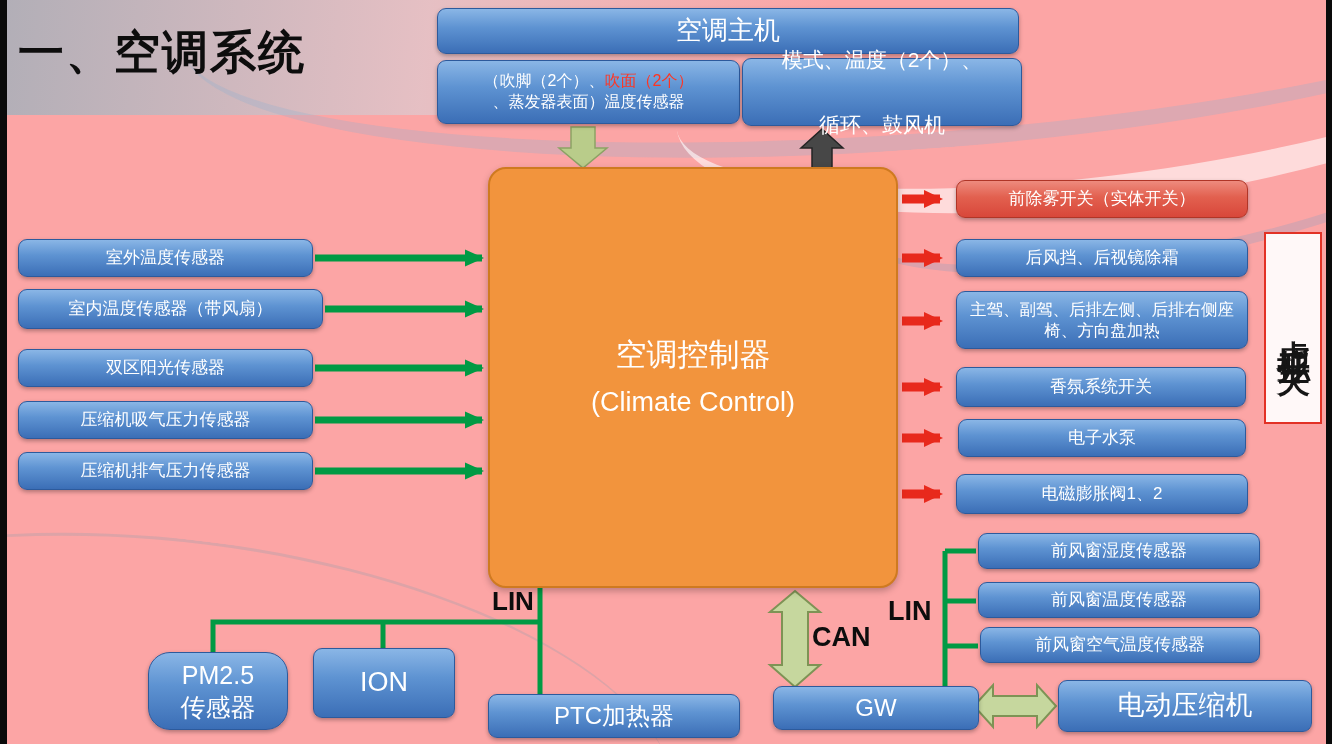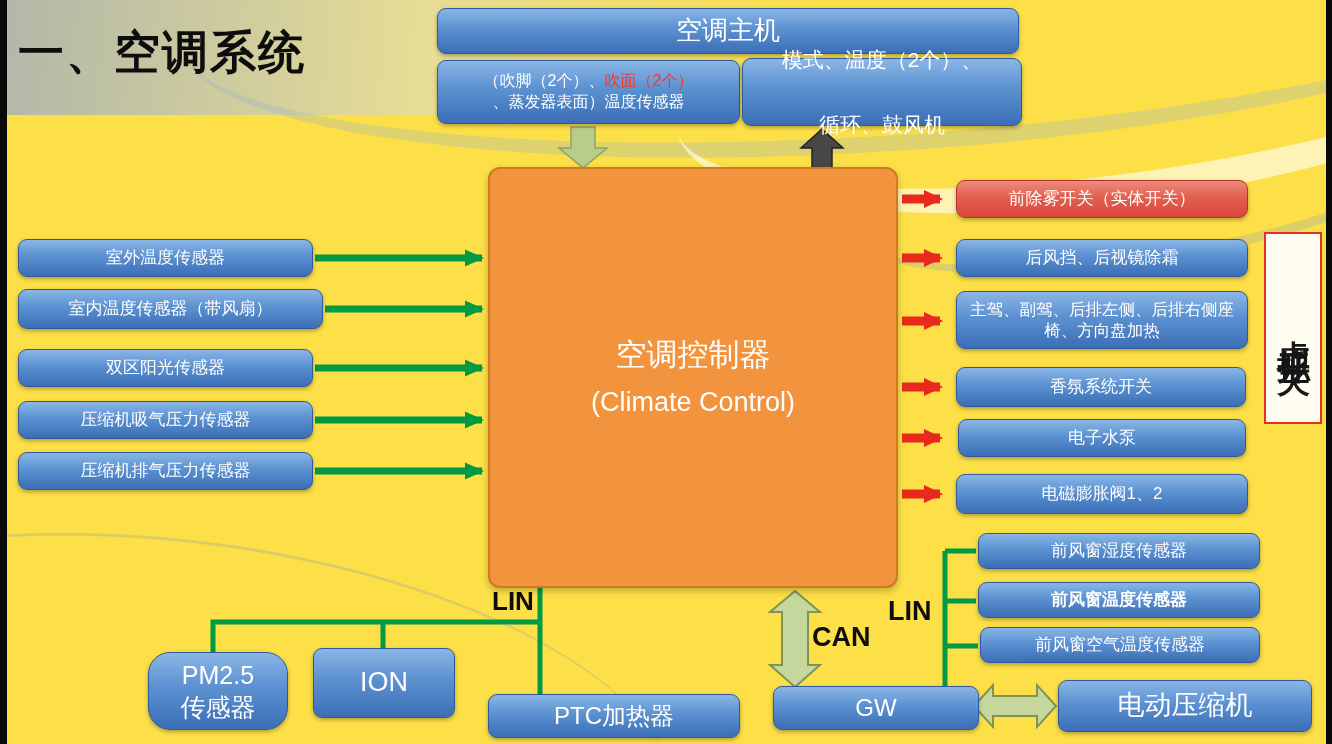--- a/index.html
+++ b/index.html
@@ -1,18 +1,18 @@
 <!DOCTYPE html>
 <html><head>
 <meta charset="utf-8">
 <style>
   * { margin:0; padding:0; box-sizing:border-box; }
   html,body { width:1332px; height:744px; }
   body { font-family:"Liberation Sans","DejaVu Sans",sans-serif; background:#eef0f1; }
-  .stage { position:relative; width:1332px; height:744px; background:#fde047; overflow:hidden;padding-left:41px; }
+  .stage { position:relative; width:1332px; height:744px; background:#fca5a5; overflow:hidden;padding-left:41px; }
 
   
   .topband { position:absolute; top:0; left:0; width:100%; height:115px; z-index:0;
              background:linear-gradient(95deg, rgba(164,176,186,.85) 0%, rgba(208,218,226,.5) 32%, rgba(238,240,241,0) 62%); }
   .arc1 { position:absolute; top:-160px; left:180px; width:1450px; height:310px; border-radius:50%;
           border-bottom:16px solid rgba(140,175,210,.28); transform:rotate(-4deg); z-index:0; }
   .arc2 { position:absolute; top:-70px; right:-260px; width:920px; height:270px; border-radius:50%;
           border-bottom:28px solid rgba(255,255,255,.6); transform:rotate(-8deg); z-index:0; }
   .arc3 { position:absolute; top:40px; right:-180px; width:700px; height:220px; border-radius:50%;
           border-bottom:10px solid rgba(120,160,200,.25); transform:rotate(-10deg); z-index:0; }
@@ -21,21 +21,21 @@
   .edgeL { position:absolute; left:0; top:0; width:7px; height:744px; background:#0a0a0a; z-index:6; }
   .edgeR { position:absolute; right:0; top:0; width:6px; height:744px; background:#0a0a0a; z-index:6; }
 
   
   .box { position:absolute; display:flex; align-items:center; justify-content:center;
          text-align:center; color:#fff; z-index:3; line-height:1.3; }
   .blue { background:linear-gradient(180deg,#8ab6e6 0%,#5e93d2 42%,#3b6eb6 100%);
           border:1px solid #2d5a9c; border-radius:9px; box-shadow:0 2px 4px rgba(0,0,0,.3); }
   .redbox { background:linear-gradient(180deg,#ee8b7e 0%,#e2604f 45%,#d8473a 100%);
             border:1px solid #b03527; border-radius:9px; box-shadow:0 2px 4px rgba(0,0,0,.3);align-items:center; }
-  .orange { background:#f2943d; border:2px solid #cf7a20; border-radius:12px; flex-direction:column;
+  .orange { background:#f2943d; border:2px solid #cf7a20; border-radius:18px; flex-direction:column;
             box-shadow:0 3px 7px rgba(0,0,0,.25); }
   .col { flex-direction:column; }
   .red-text { color:#ff3522; }
 
   .slide-title { position:absolute; left:18px; top:22px; font-size:46px; font-weight:900;
                  color:#0d0d0d; letter-spacing:2px; z-index:4; }
 
   .buslabel { position:absolute; font-weight:bold; color:#0d0d0d; z-index:4; }
 
   .vswitch { position:absolute; left:1264px; top:232px; width:58px; height:192px;
@@ -155,21 +155,21 @@
     </div>
   <div class="box blue" style="left:956px; top:474px; width:292px; height:40px; font-size:17px;">
       <span>电磁膨胀阀1、2</span>
     </div>
 
   <div class="vswitch">虚拟开关</div>
 
   <div class="box blue" style="left:978px; top:533px; width:282px; height:36px; font-size:17px;">
       <span>前风窗湿度传感器</span>
     </div>
-  <div class="box blue" style="left:978px; top:582px; width:282px; height:36px; font-size:17px;font-weight:bold;">
+  <div class="box blue" style="left:978px; top:582px; width:282px; height:36px; font-size:17px;">
       <span>前风窗温度传感器</span>
     </div>
   <div class="box blue" style="left:980px; top:627px; width:280px; height:36px; font-size:17px;">
       <span>前风窗空气温度传感器</span>
     </div>
 
   <div class="box blue col" style="left:148px; top:652px; width:140px; height:78px; font-size:25px;border-radius:22px;">
     <div>PM2.5</div>
     <div>传感器</div>
   </div>

